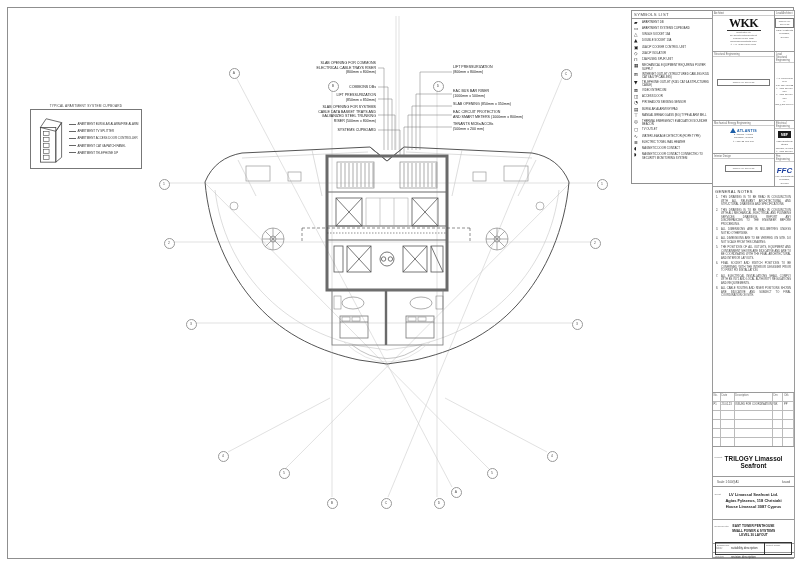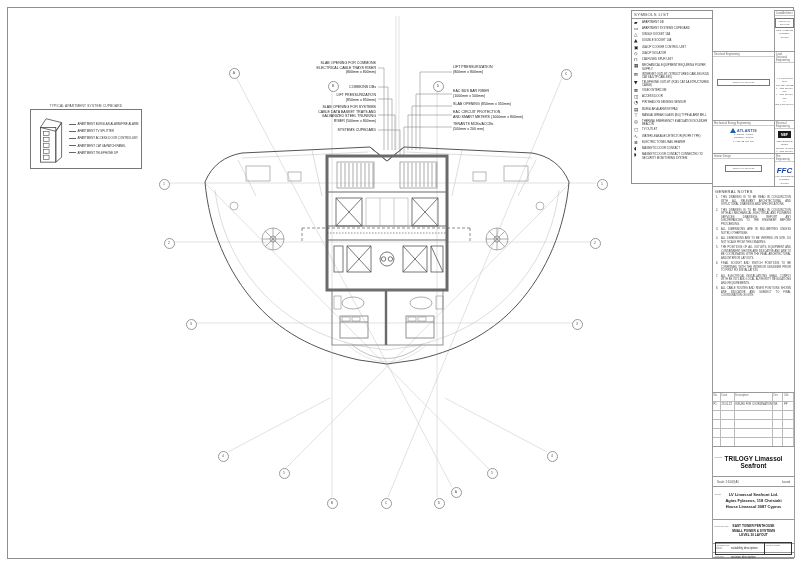--- a/index.html
+++ b/index.html
@@ -346,20 +346,31 @@
           <span class="sicon">◖</span>
           <span class="slabel">MAGNETIC DOOR CONTACT</span>
         </div>
         <div class="symrow">
           <span class="sicon">◗</span>
           <span class="slabel">MAGNETIC DOOR CONTACT CONNECTED TO SECURITY MONITORING SYSTEM</span>
         </div>
       </div>
   </div>
 
+  <div class="rc-box" style="left:712px;top:10px;width:61px;height:40px">
+    <div class="rc-h">Architect</div>
+    <div class="wkk">WKK</div>
+    <div class="wkk-sub">architecture ltd</div>
+    <div class="rc-lines">
+        <div>50 Great Portland Street</div>
+        <div>London W1W 7ND</div>
+        <div>www.wkkarchitects.com</div>
+        <div>t. +44 (0)20 7000 0000</div>
+      </div>
+  </div>
   <div class="rc-box" style="left:774px;top:10px;width:19px;height:40px">
     <div class="rc-h">Lead Architect</div>
     <div class="stamp">signed (IP) 23.01.23</div>
     <div class="rc-lines">
         <div>UDS Architects</div>
         <div>Limassol, Cyprus</div>
       </div>
   </div>
   <div class="rc-box" style="left:712px;top:51px;width:61px;height:68px">
     <div class="rc-h">Structural Engineering</div>

